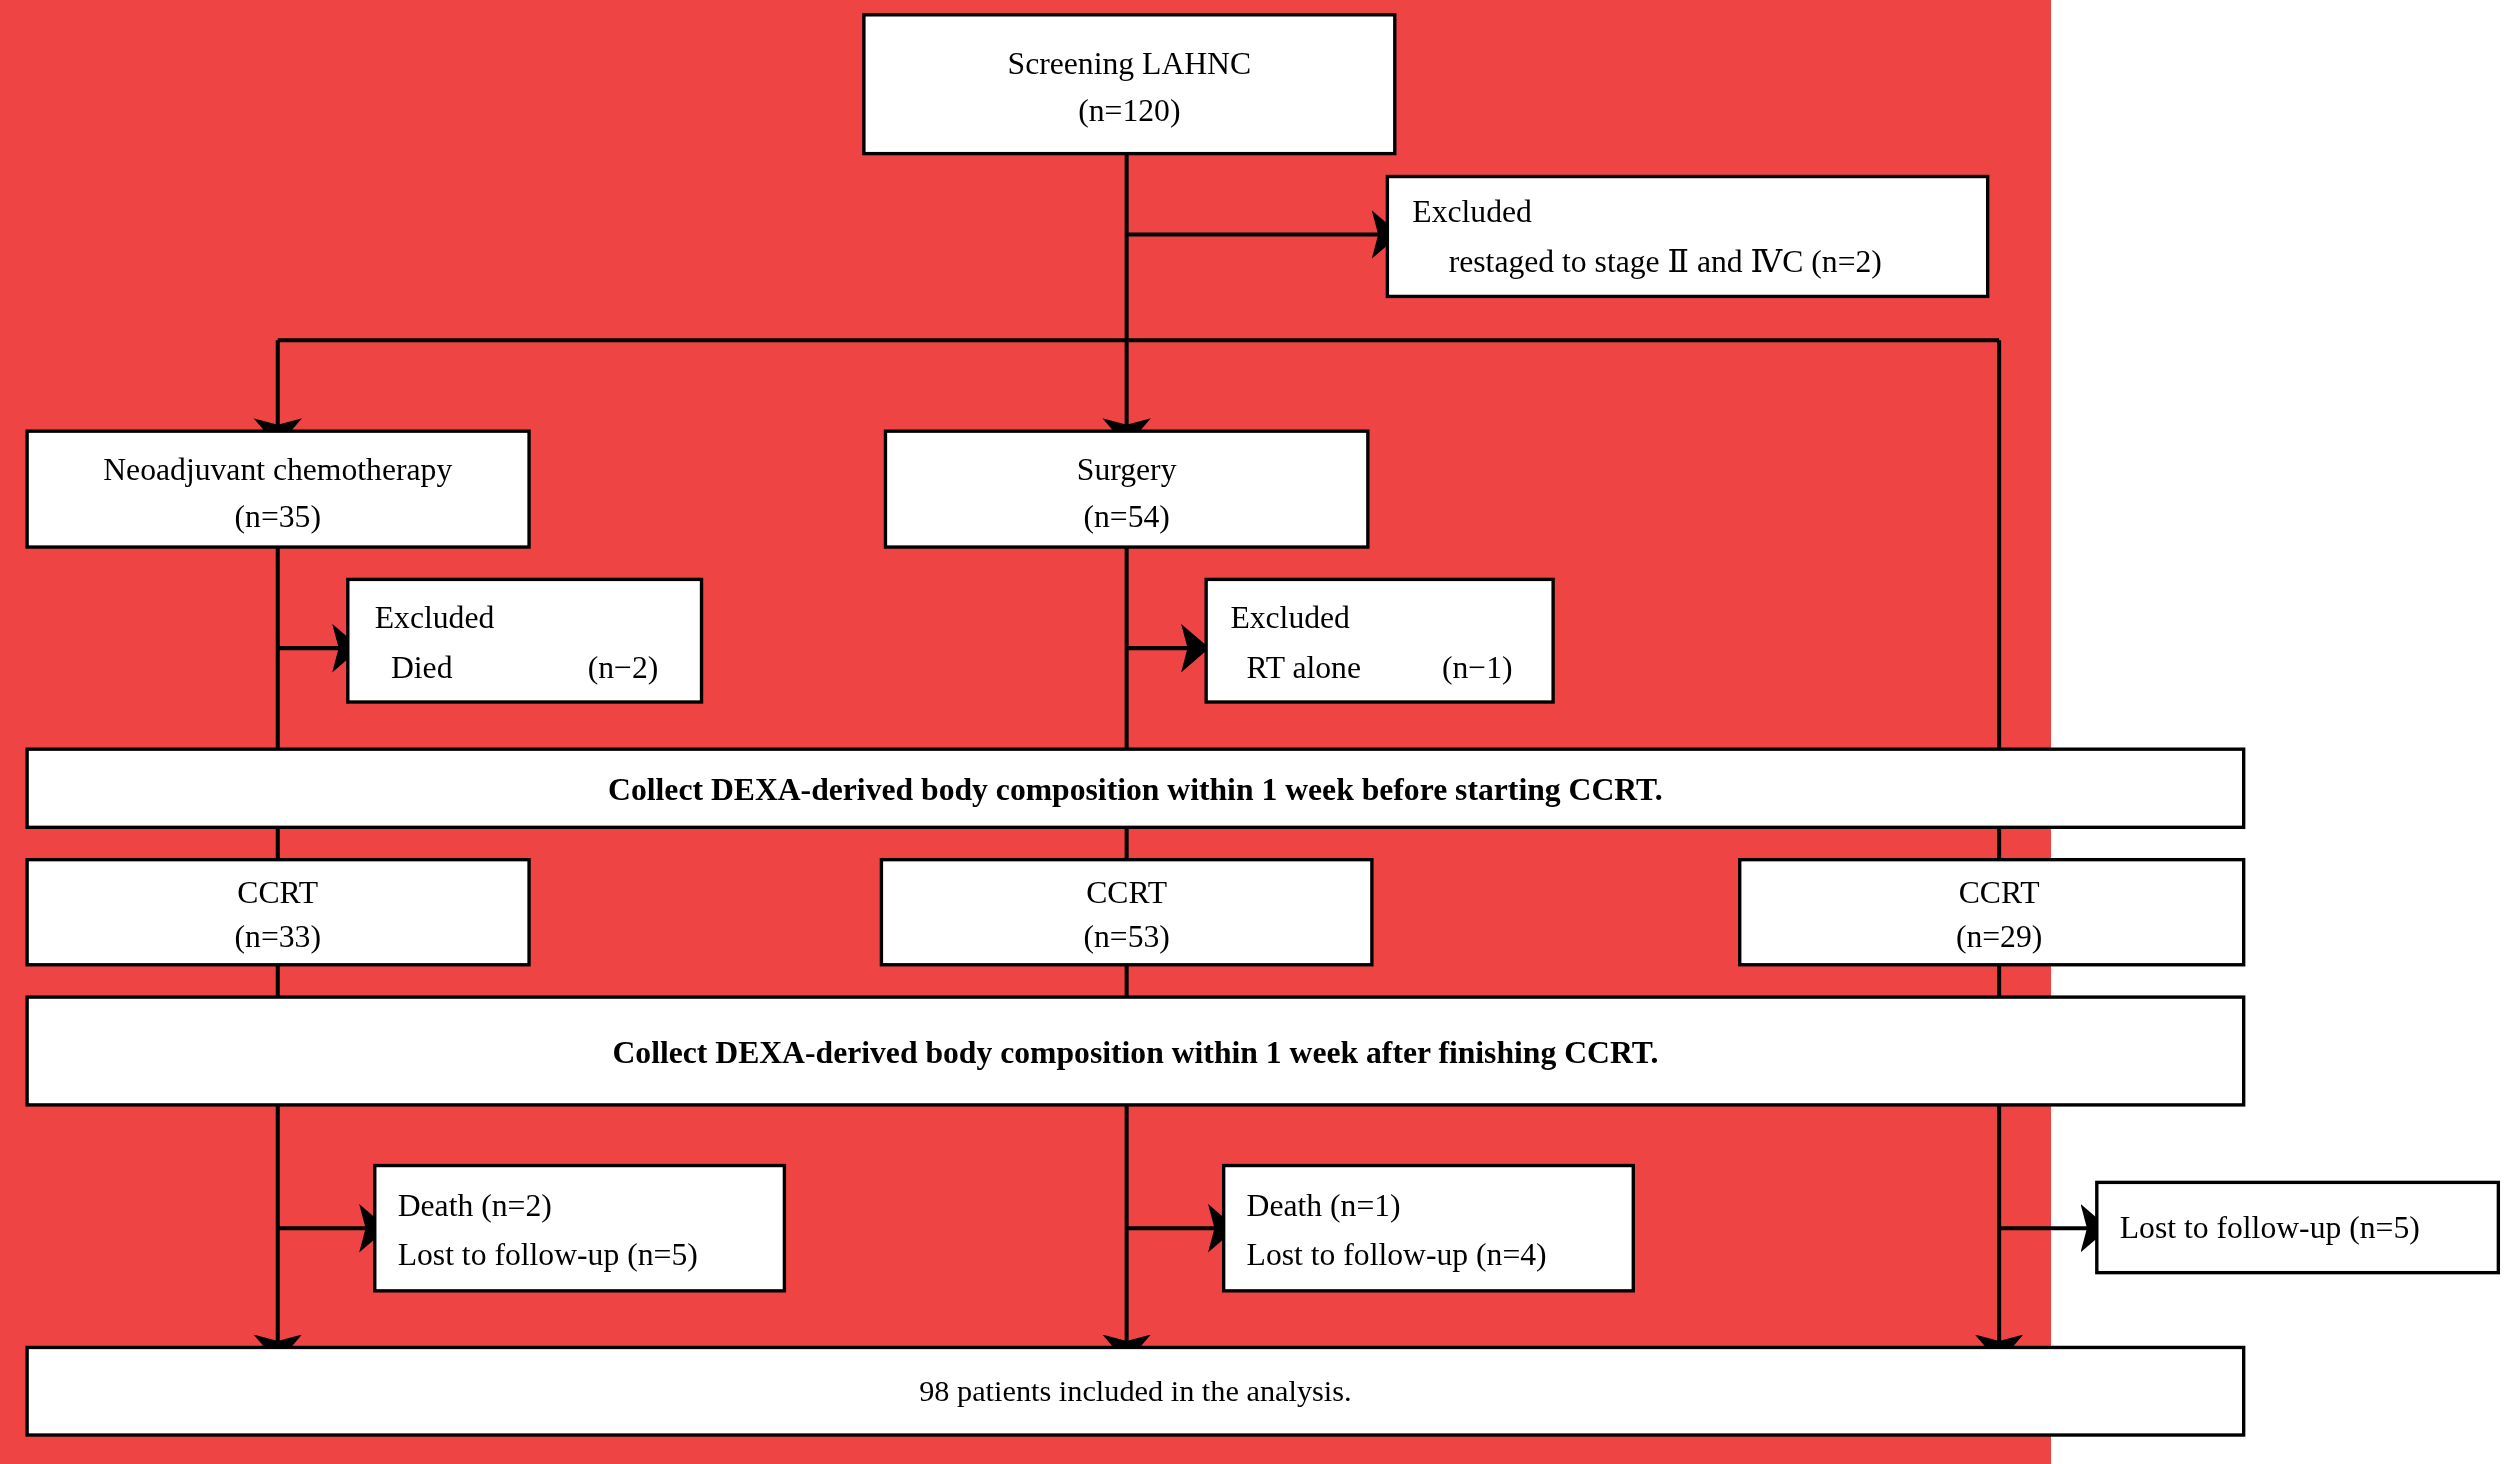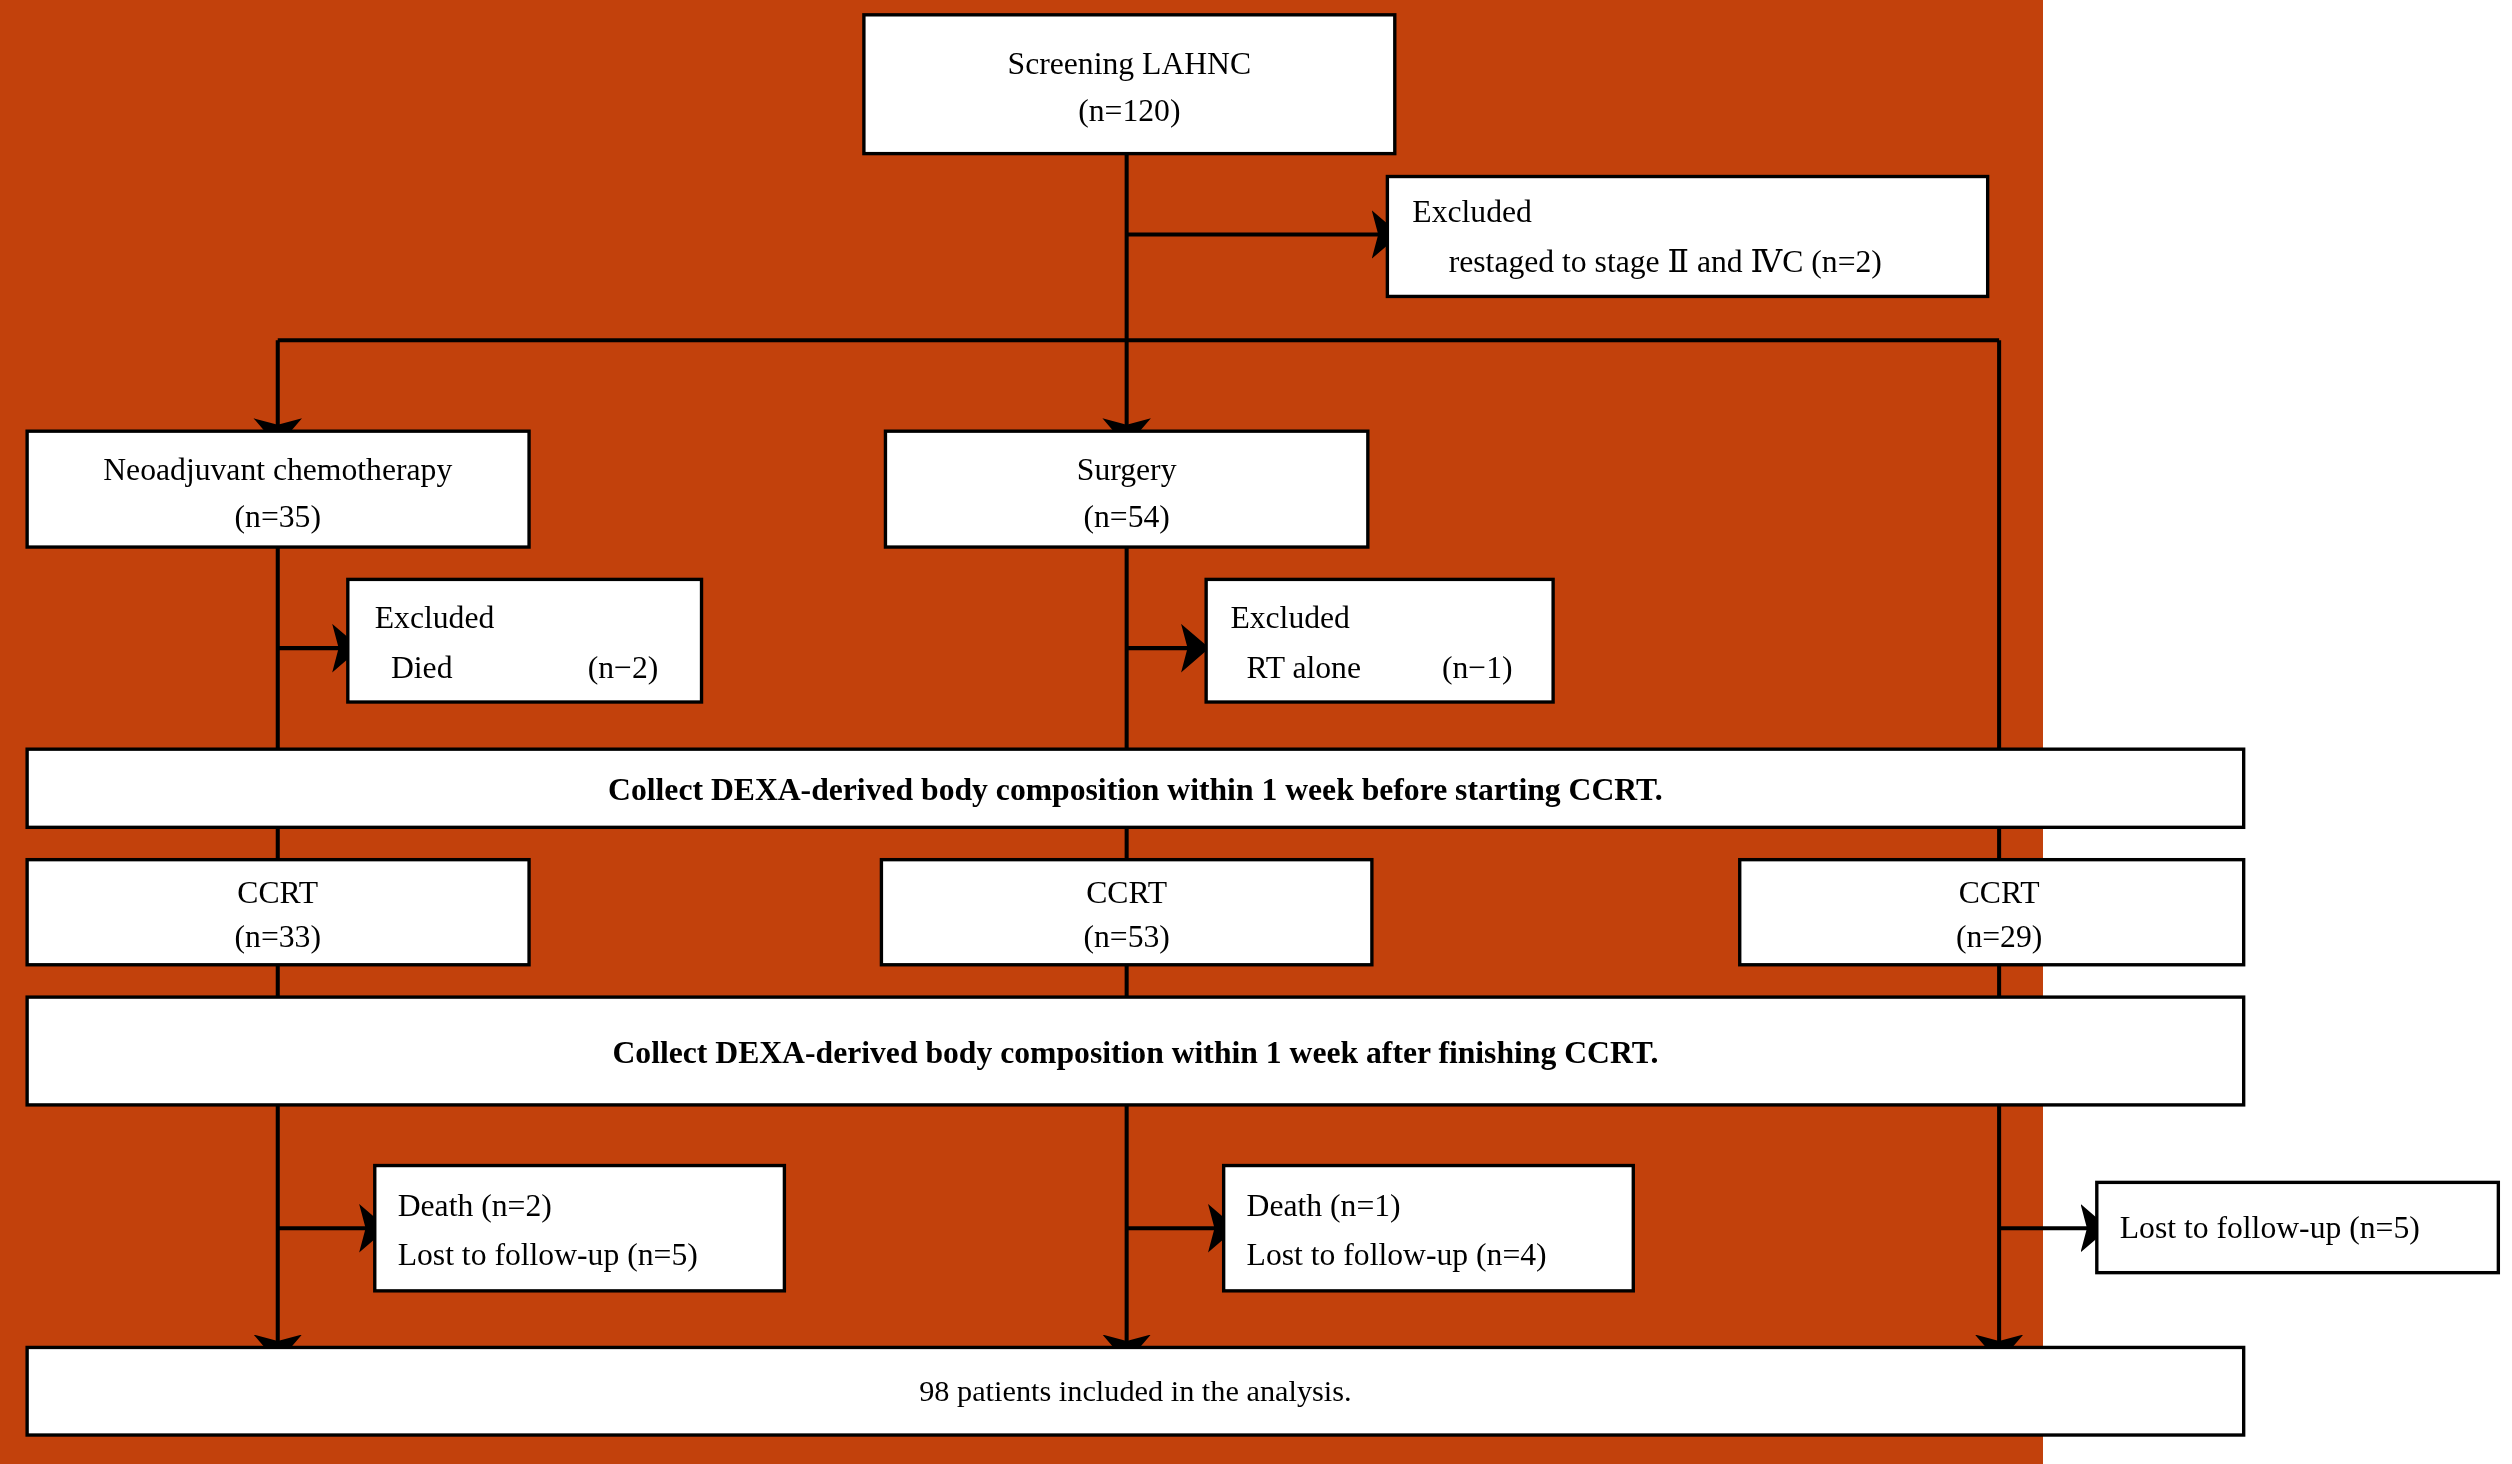--- a/index.html
+++ b/index.html
@@ -11,21 +11,22 @@
   body {
     width: 2512px;
     height: 1464px;
     font-family: "Liberation Serif", "DejaVu Serif", serif;
     overflow: hidden;
   }
   #flowchart-root {
     position: relative;
     width: 2043px;
     height: 1464px;
-    background: #c2410c;
+    background: #ef4444;
+    padding-left: 8px;
   }
   svg.flow-canvas {
     position: absolute;
     left: 0;
     top: 0;
     width: 2512px;
     height: 1464px;
     display: block;
   }
   .node-box {

